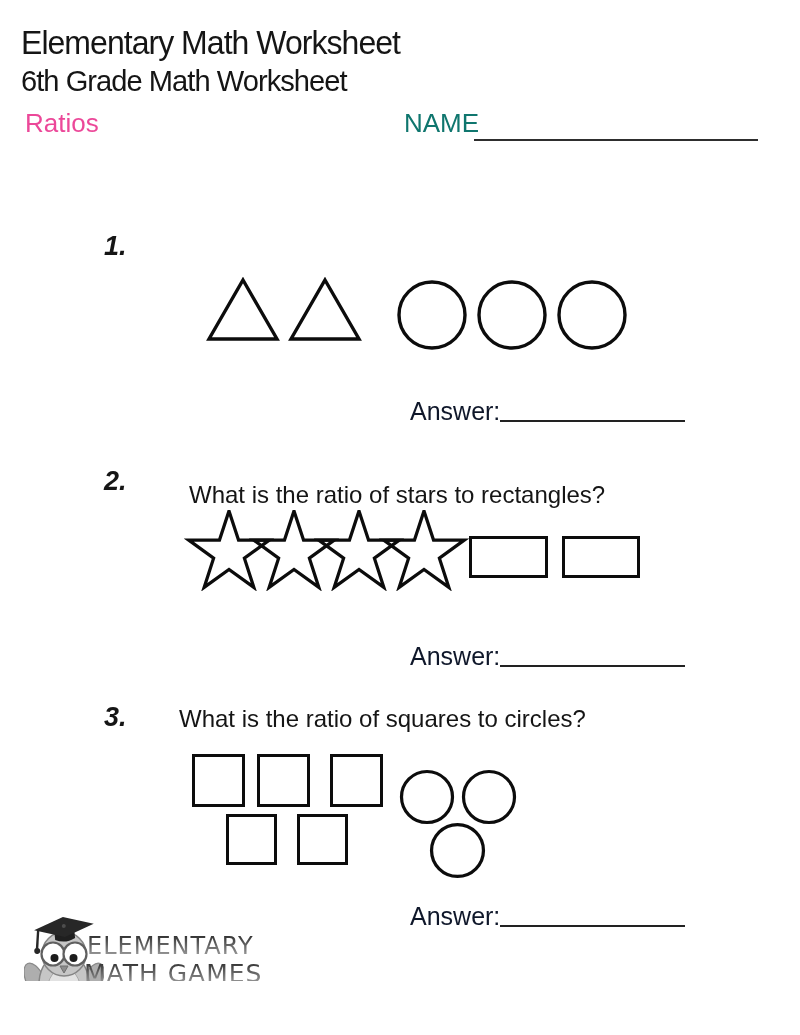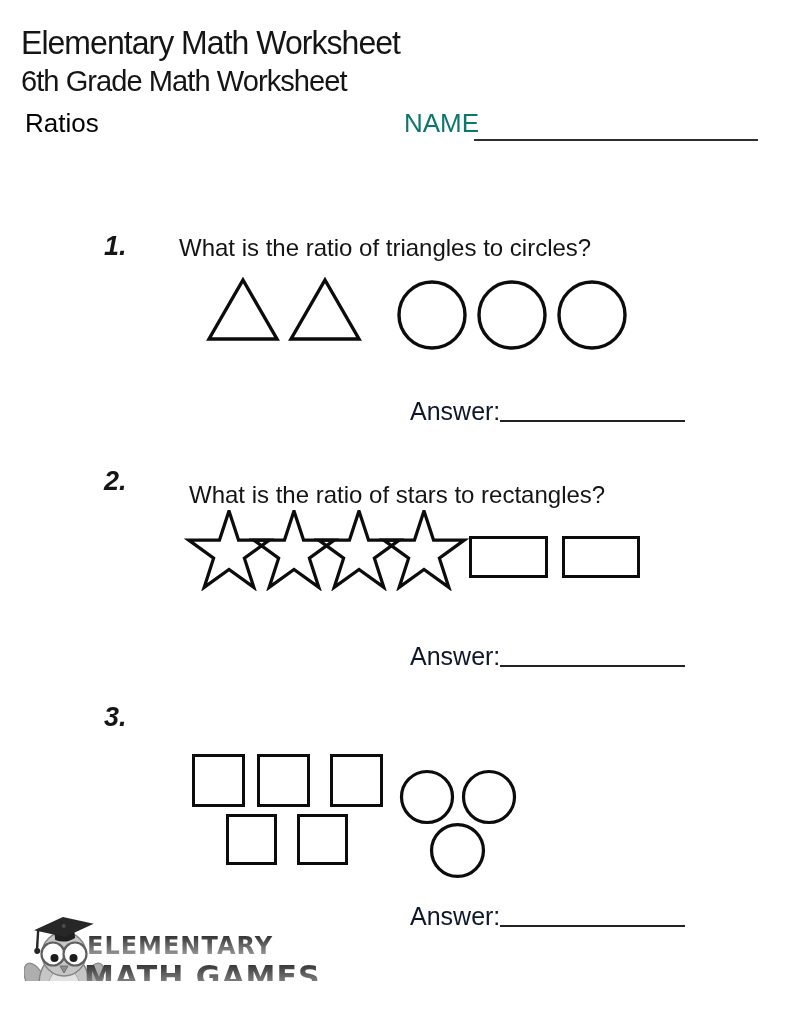--- a/index.html
+++ b/index.html
@@ -9,60 +9,59 @@
     position:relative; width:800px; height:981px; background:#ffffff;
     overflow:hidden;
   }
   .abs { position:absolute; }
 
   
   .title1 { left:21px; top:24px; font-size:33px; letter-spacing:-1px; color:#151515;
             transform:scaleX(0.97); transform-origin:left top; white-space:nowrap; }
   .title2 { left:21px; top:64px; font-size:30px; letter-spacing:-1px; color:#151515;
             transform:scaleX(0.97); transform-origin:left top; white-space:nowrap; }
-  .topic  { left:25px; top:108px; font-size:26px; color:#000000; }
+  .topic  { left:25px; top:108px; font-size:26px; color:#ec4899; }
   .name-label { left:404px; top:108px; font-size:26px; color:#0f766e; }
   .name-line { left:474px; top:139px; width:284px; height:2px; background:#2e2e2e; }
 
   
   .qnum  { font-size:27px; font-weight:bold; font-style:italic; color:#151515; }
   .qtext { font-size:24px; color:#151515; white-space:nowrap; }
 
   .answer-row { display:flex; align-items:flex-end; }
   .answer-label { font-size:25px; color:#0f172a; }
   .answer-line { display:inline-block; width:185px; height:2px; background:#222;
                  margin-bottom:4px; }
 
   .shape-rect { border:3px solid #0c0c0c; background:transparent; }
 
   
-  .logo-line { font-family:"DejaVu Sans", sans-serif; font-weight:bold; color:#5a5a5a;
+  .logo-line { font-family:"DejaVu Sans", sans-serif; font-weight:normal; color:#5a5a5a;
                white-space:nowrap; }
   @supports (-webkit-background-clip: text) {
     .logo-line { background:linear-gradient(180deg,#2e2e2e 10%, #ababab 95%);
                  -webkit-background-clip:text; background-clip:text;
                  -webkit-text-fill-color:transparent; }
   }
   .logo-line1 { left:87px; top:932px; font-size:24px; letter-spacing:1px; }
-  .logo-line2 { left:84px; top:959px; font-size:30px; letter-spacing:1px; }
+  .logo-line2 { left:84px; top:959px; font-size:25px; letter-spacing:1px; }
   .website { left:409px; top:959px; font-size:26px; color:#1a1a1a; white-space:nowrap; }
 </style>
 </head>
 <body>
 
 <div class="page">
 
   <div class="abs title1">Elementary Math Worksheet</div>
   <div class="abs title2">6th Grade Math Worksheet</div>
   <div class="abs topic">Ratios</div>
   <div class="abs name-label">NAME</div>
   <div class="abs name-line"></div>
 
   <div class="abs qnum" style="left:104px; top:231px;">1.</div>
-  <div class="abs qtext" style="left:179px; top:234px;">What is the ratio of triangles to circles?</div>
 
   <svg class="abs" style="left:206px; top:277px;" width="74" height="65" viewBox="0 0 74 65">
     <polygon points="37,3 71,62 3,62" fill="none" stroke="#0c0c0c" stroke-width="3.4" stroke-linejoin="miter"></polygon>
   </svg>
   <svg class="abs" style="left:288px; top:277px;" width="74" height="65" viewBox="0 0 74 65">
     <polygon points="37,3 71,62 3,62" fill="none" stroke="#0c0c0c" stroke-width="3.4" stroke-linejoin="miter"></polygon>
   </svg>
 
   <svg class="abs" style="left:396px; top:279px;" width="72" height="72" viewBox="0 0 72 72">
     <circle cx="36" cy="36" r="33" fill="none" stroke="#0c0c0c" stroke-width="3.4"></circle>
@@ -97,20 +96,21 @@
 
   <div class="abs shape-rect" style="left:469px; top:536px; width:79px; height:42px;"></div>
   <div class="abs shape-rect" style="left:562px; top:536px; width:78px; height:42px;"></div>
 
   <div class="abs answer-row" style="left:410px; top:642px;">
     <span class="answer-label">Answer:</span>
       <span class="answer-line"></span>
   </div>
 
   <div class="abs qnum" style="left:104px; top:702px;">3.</div>
+  <div class="abs qtext" style="left:179px; top:705px;">What is the ratio of squares to circles?</div>
 
   <div class="abs shape-rect" style="left:192px; top:754px; width:53px; height:53px;"></div>
   <div class="abs shape-rect" style="left:257px; top:754px; width:53px; height:53px;"></div>
   <div class="abs shape-rect" style="left:330px; top:754px; width:53px; height:53px;"></div>
   <div class="abs shape-rect" style="left:226px; top:814px; width:51px; height:51px;"></div>
   <div class="abs shape-rect" style="left:297px; top:814px; width:51px; height:51px;"></div>
 
   <svg class="abs" style="left:399px; top:769px;" width="56" height="56" viewBox="0 0 56 56">
     <circle cx="28" cy="28" r="25.5" fill="none" stroke="#0c0c0c" stroke-width="3.2"></circle>
   </svg>

